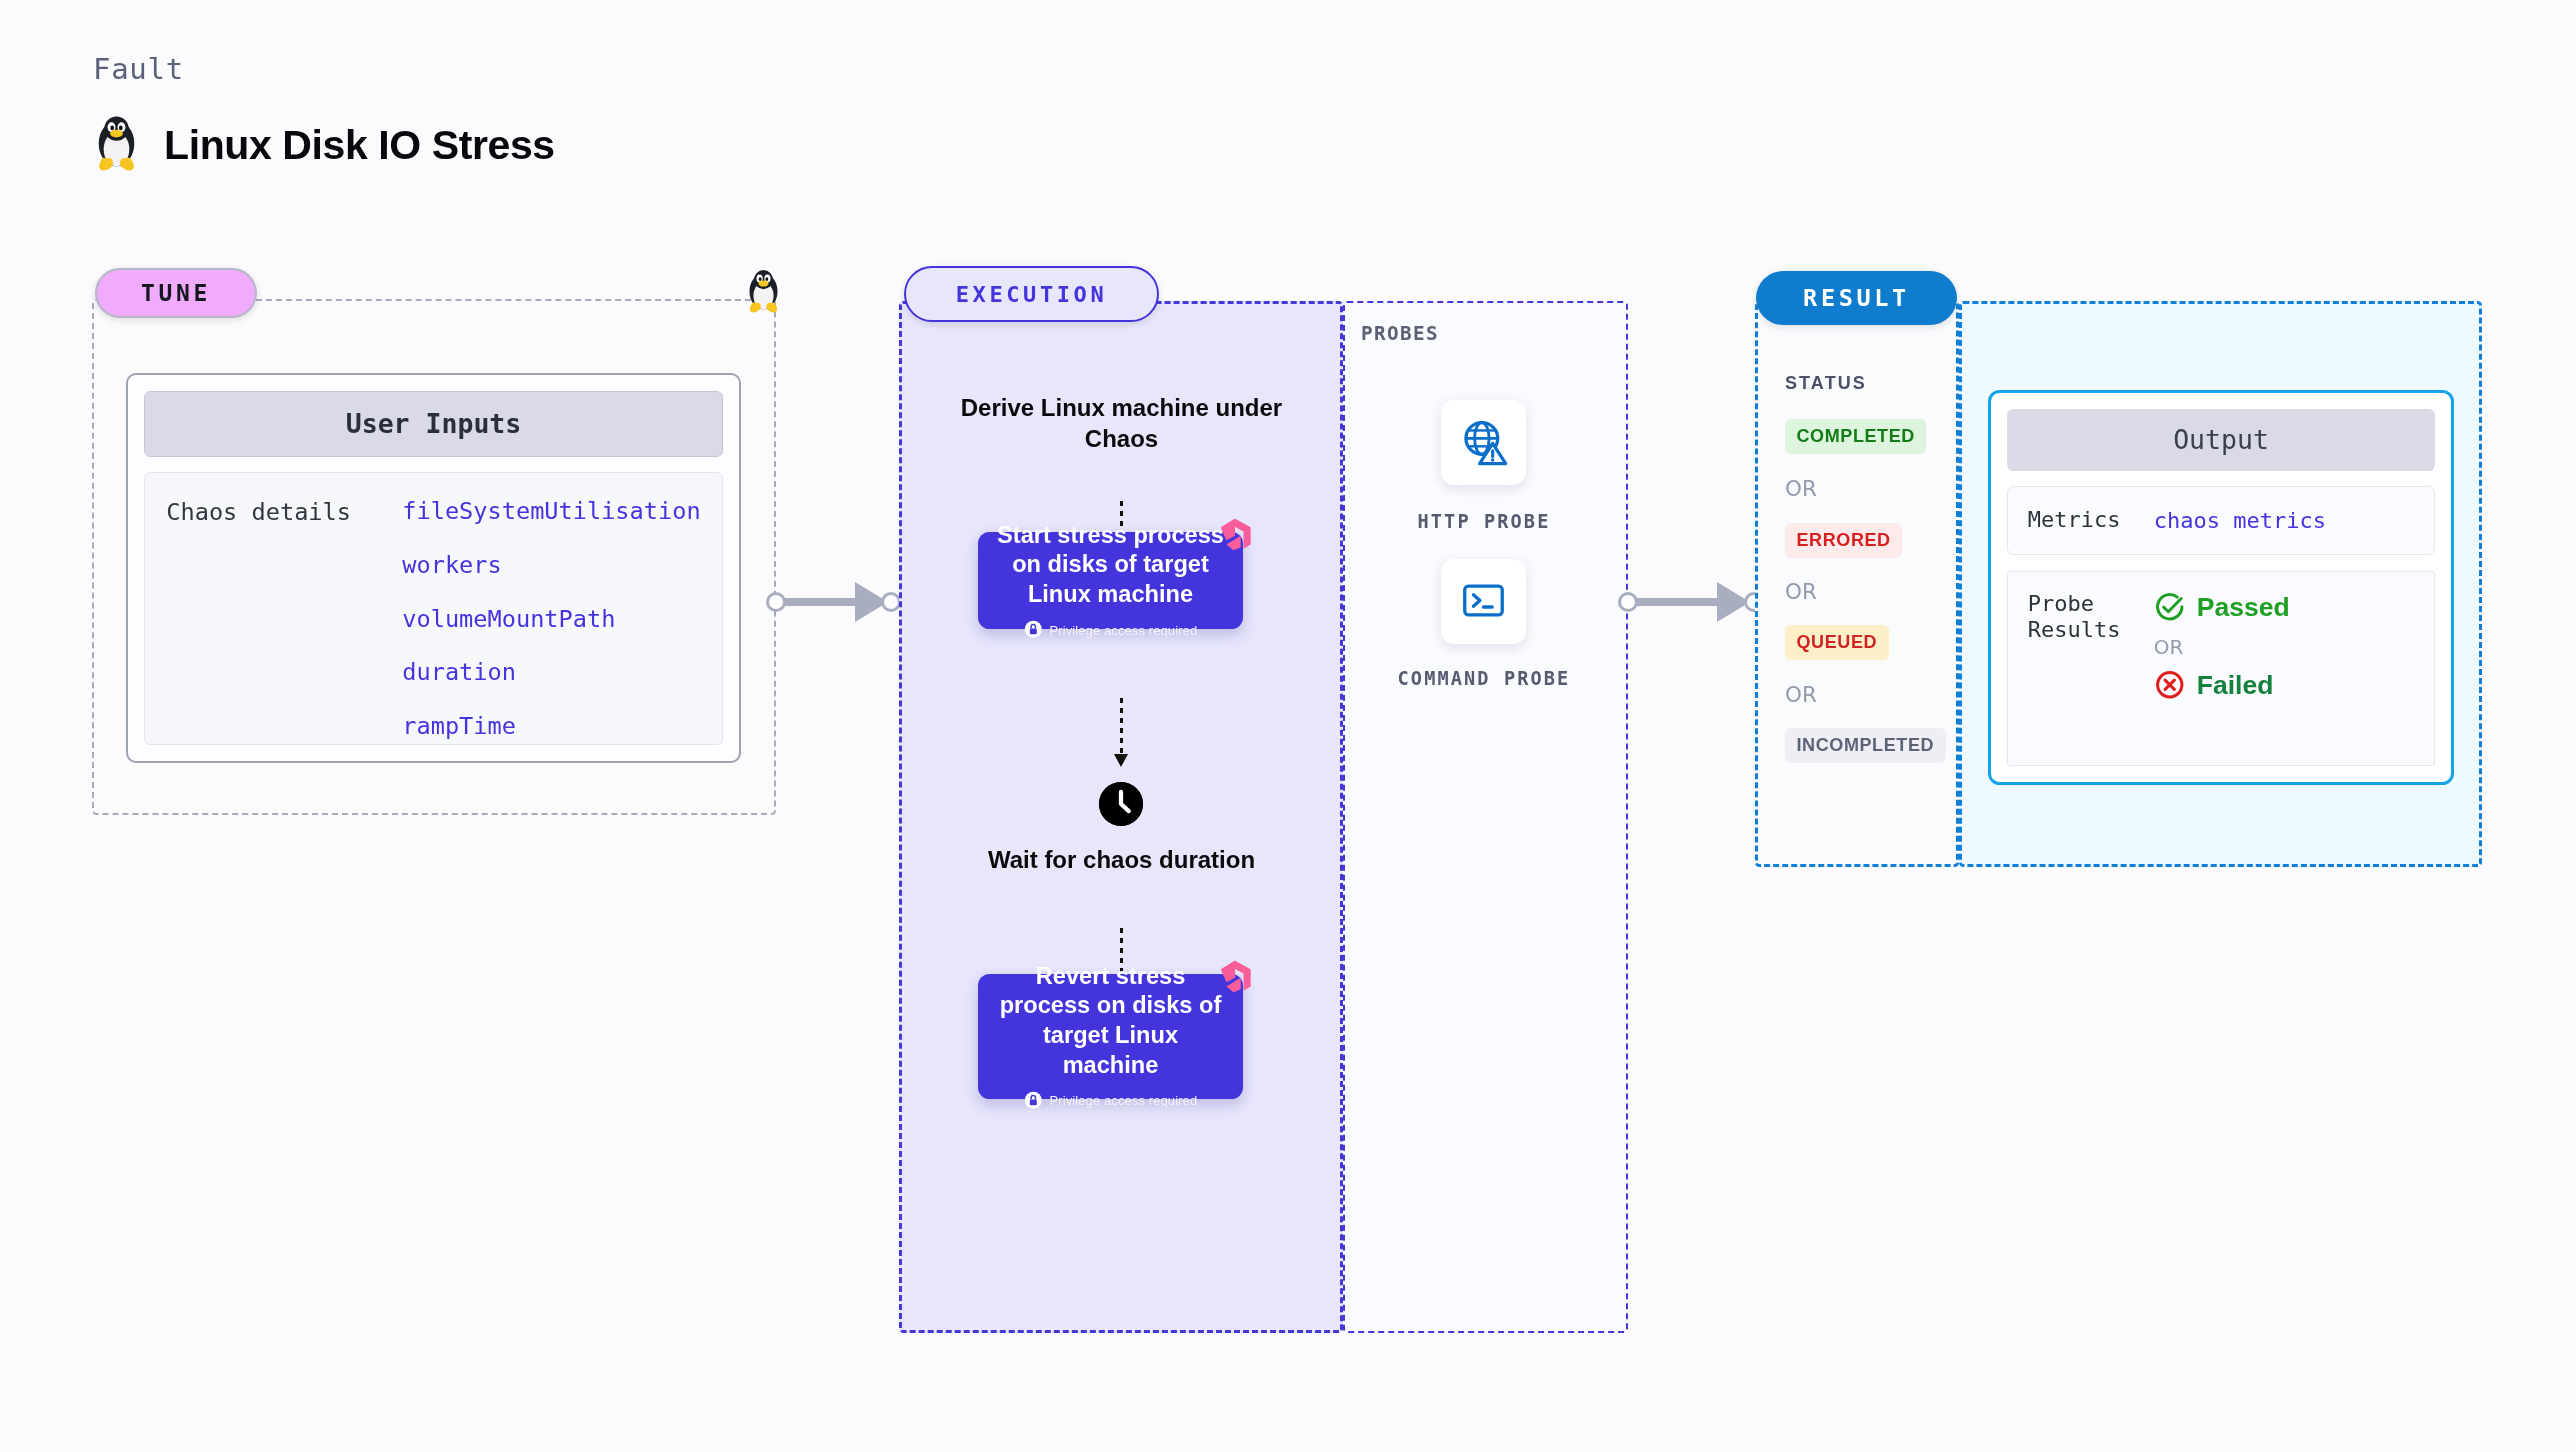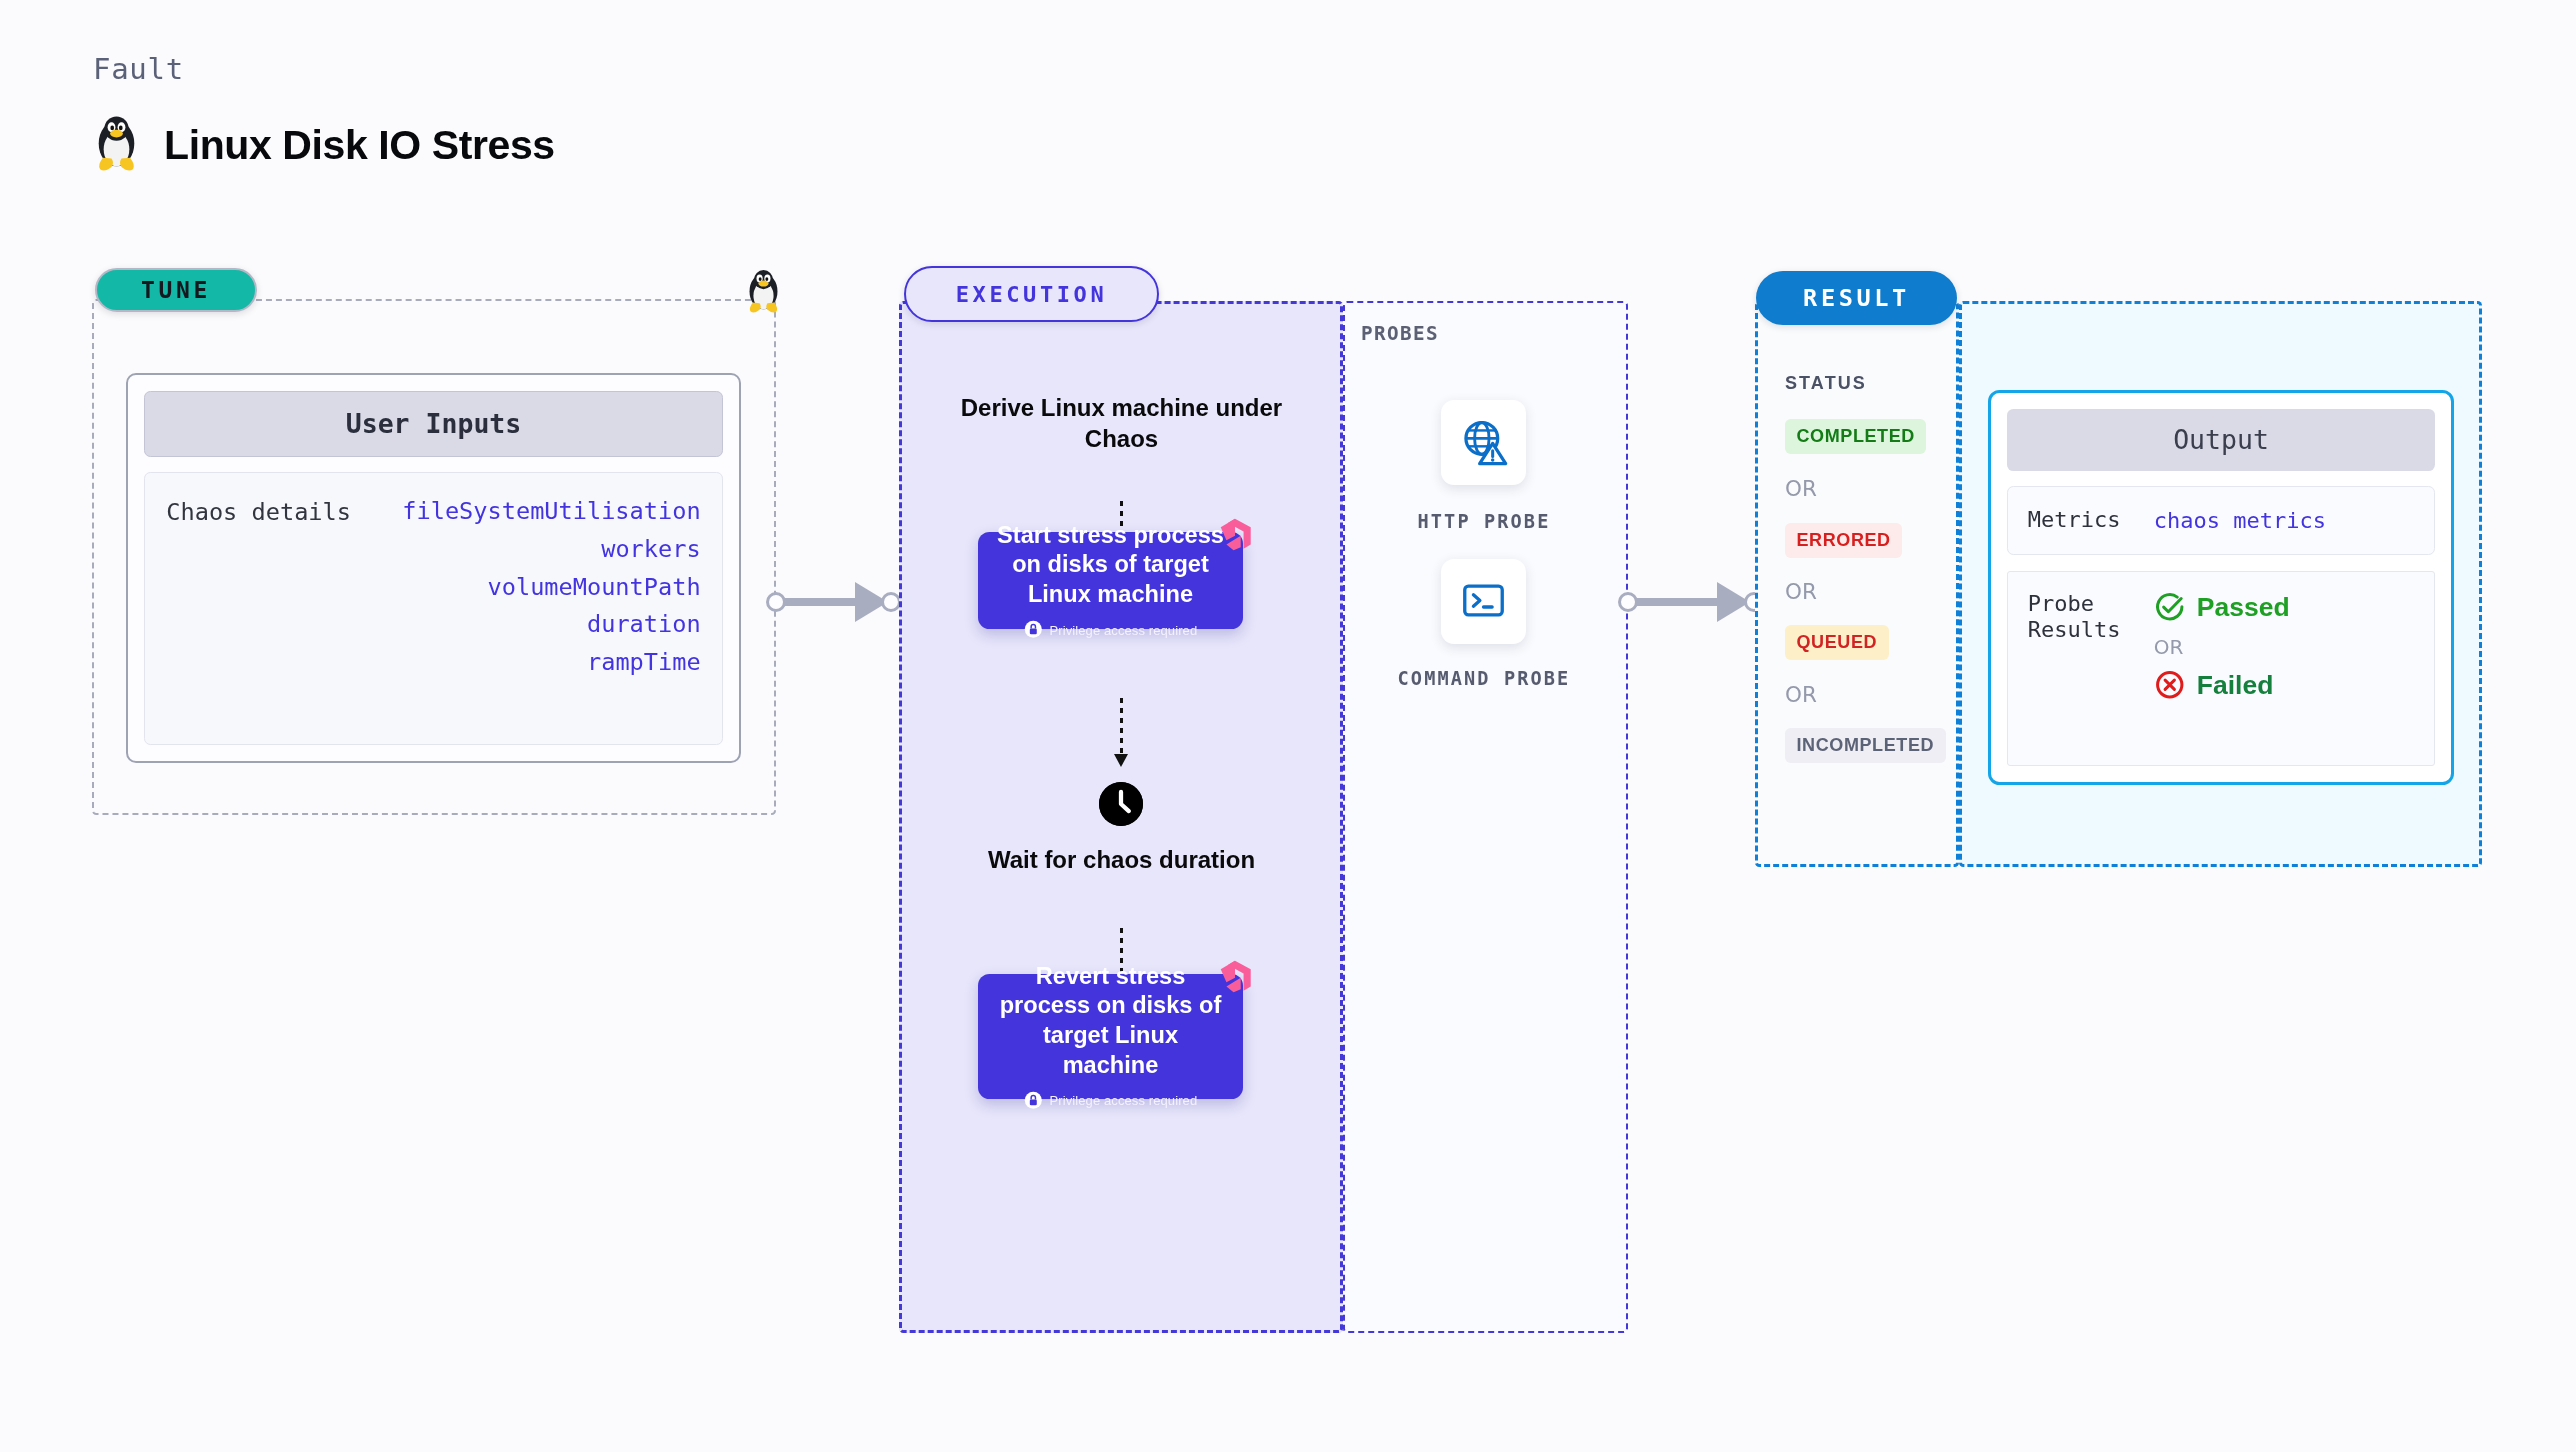--- a/index.html
+++ b/index.html
@@ -38,22 +38,22 @@
     font-weight: 700; letter-spacing: 3.6px; z-index: 6;
     box-shadow: 0 2.1px 7.2px rgba(20,20,50,.13);
   }
 
   
   #tune-panel {
     left: 92px; top: 299px; width: 684px; height: 516px;
     border: 2.1px dashed #a7abbb; background: transparent;
   }
   #tune-pill {
-    left: 95px; top: 268px; width: 162px; height: 44px;
-    background: #14b8a6; border: 2.1px solid #b4b8c6; color: #16181f;
+    left: 95px; top: 268px; width: 162px; height: 50px;
+    background: #f0abfc; border: 2.1px solid #b4b8c6; color: #16181f;
     font-size: 23px;
   }
 
   .card-outer {
     position: absolute; background: #fdfdff;
     border: 2.1px solid #9ea3b4; border-radius: 10px;
   }
   #user-inputs-card { left: 126px; top: 373px; width: 615px; height: 390px; }
   .card-header {
     position: absolute; left: 15.8px; top: 15.8px; right: 15.8px; height: 66px;
@@ -65,21 +65,21 @@
   .card-body {
     position: absolute; left: 15.8px; top: 97px; right: 15.8px; bottom: 15.8px;
     background: #f7f8fc; border: 0.7px solid #e2e4ee; border-radius: 6.4px;
     padding: 26px 21.5px;
   }
   .kv-row { display: flex; align-items: flex-start; }
   .kv-key {
     font-family: "DejaVu Sans Mono", monospace; font-size: 23.6px;
     color: #32353f; width: 236px; flex: 0 0 236px; line-height: 1.15;
   }
-  .kv-vals { display: flex; flex-direction: column; gap: 13px; text-align: right; }
+  .kv-vals { display: flex; flex-direction: column; gap: 29px; }
   .kv-val {
     font-family: "DejaVu Sans Mono", monospace; font-size: 23.6px;
     color: #4334e0; line-height: 1.05;
   }
 
   
   #exec-panel {
     left: 899px; top: 301px; width: 444px; height: 1032px;
     border: 3.6px dashed #4438d9; background: #e7e6fb;
   }

